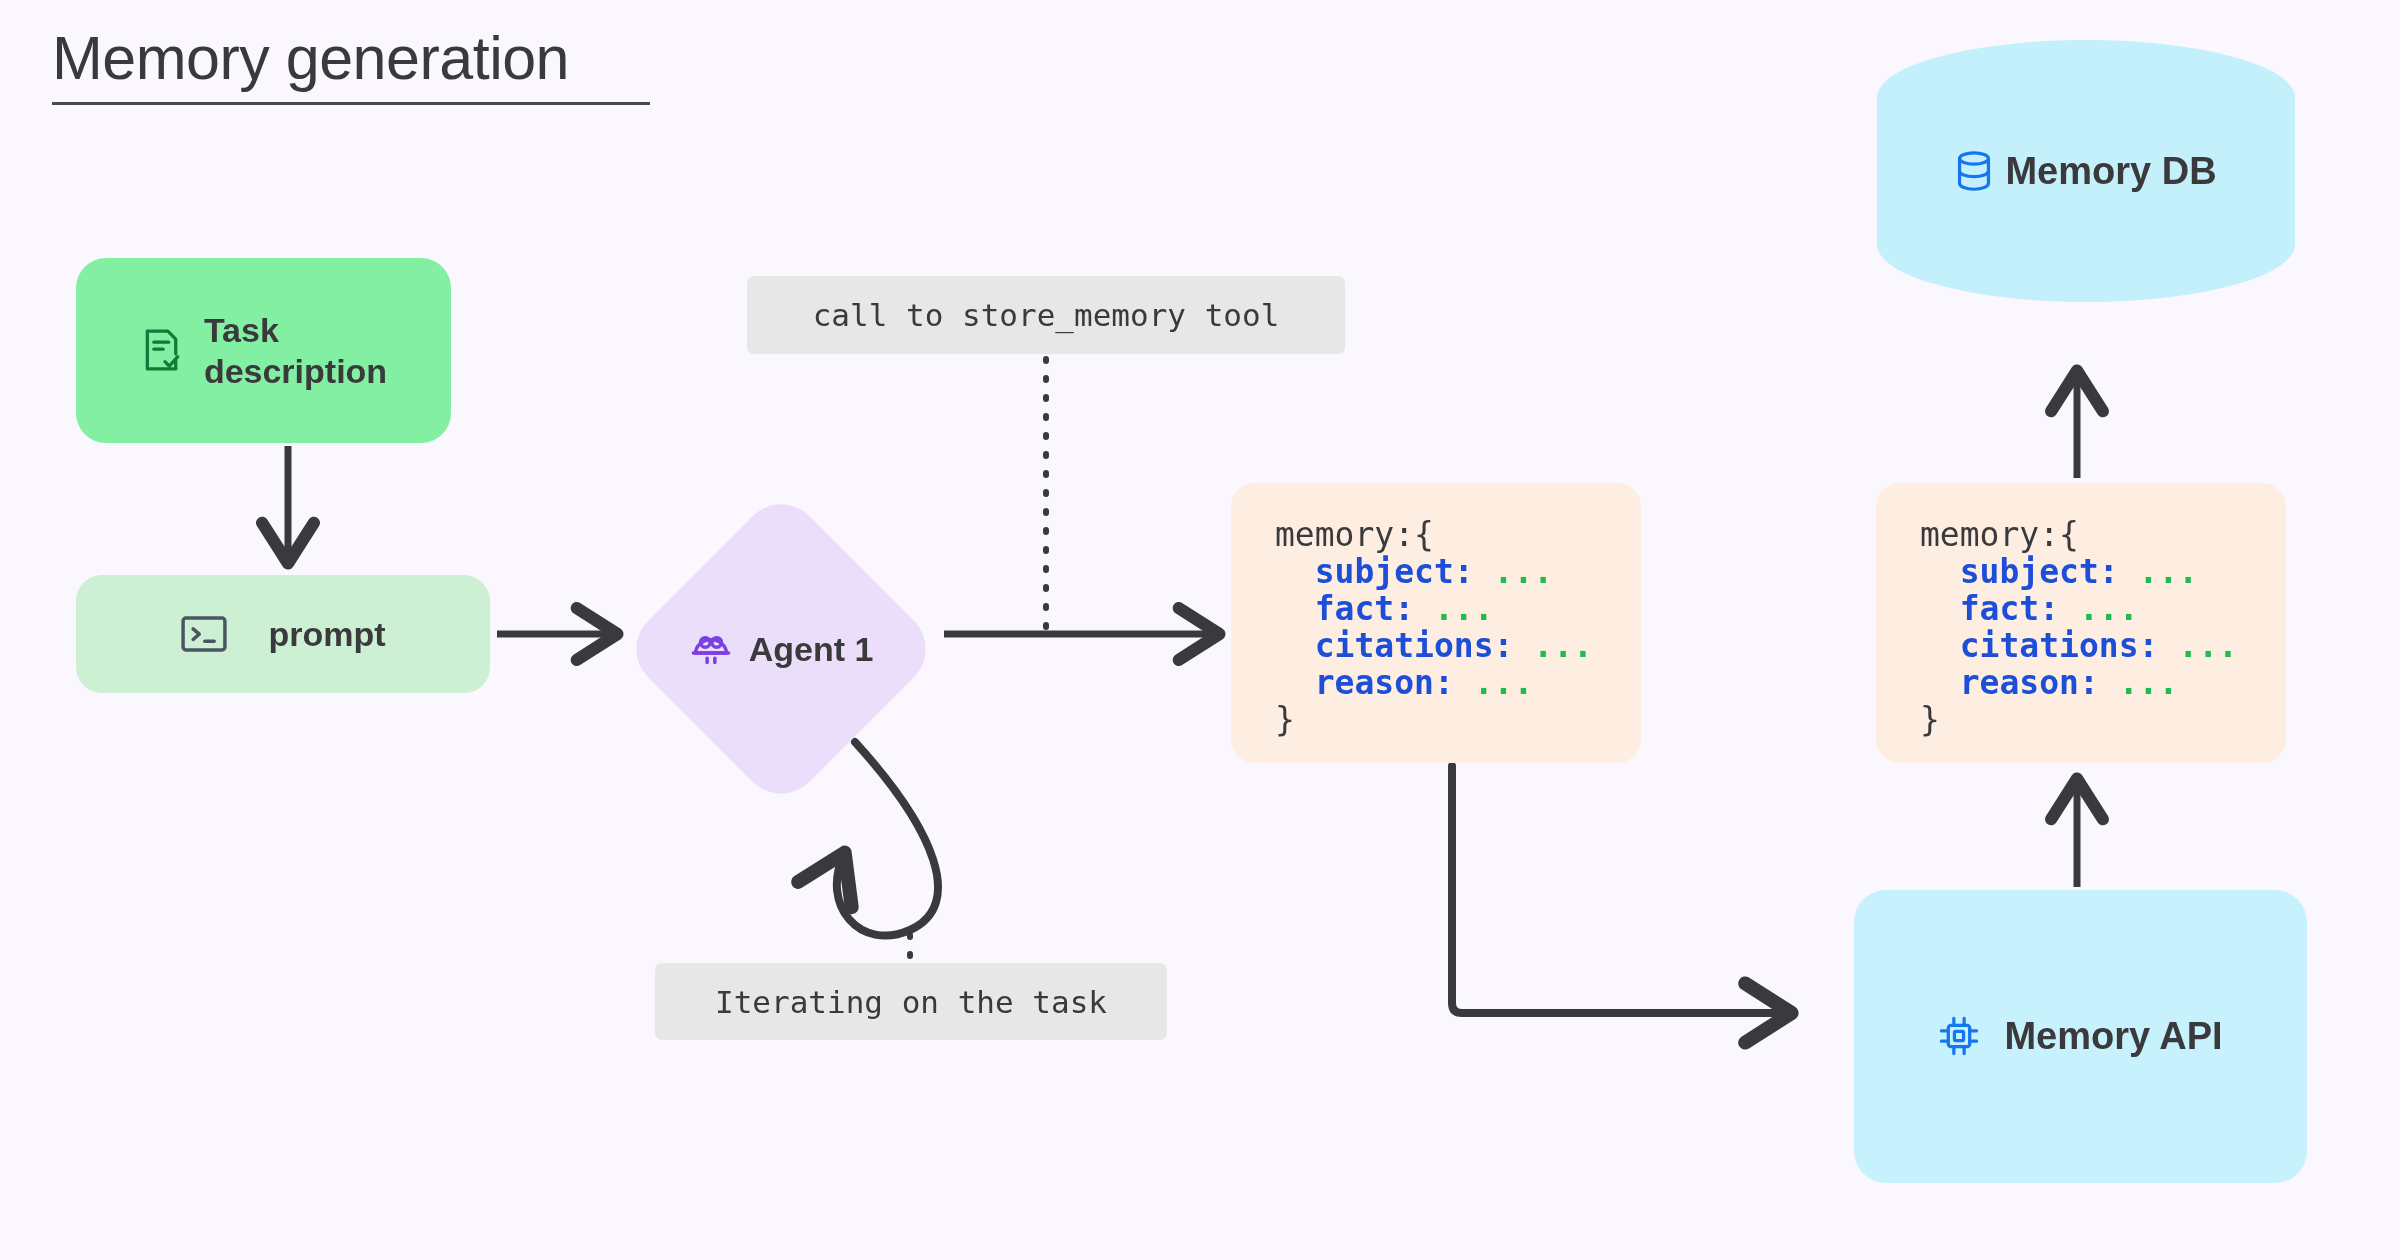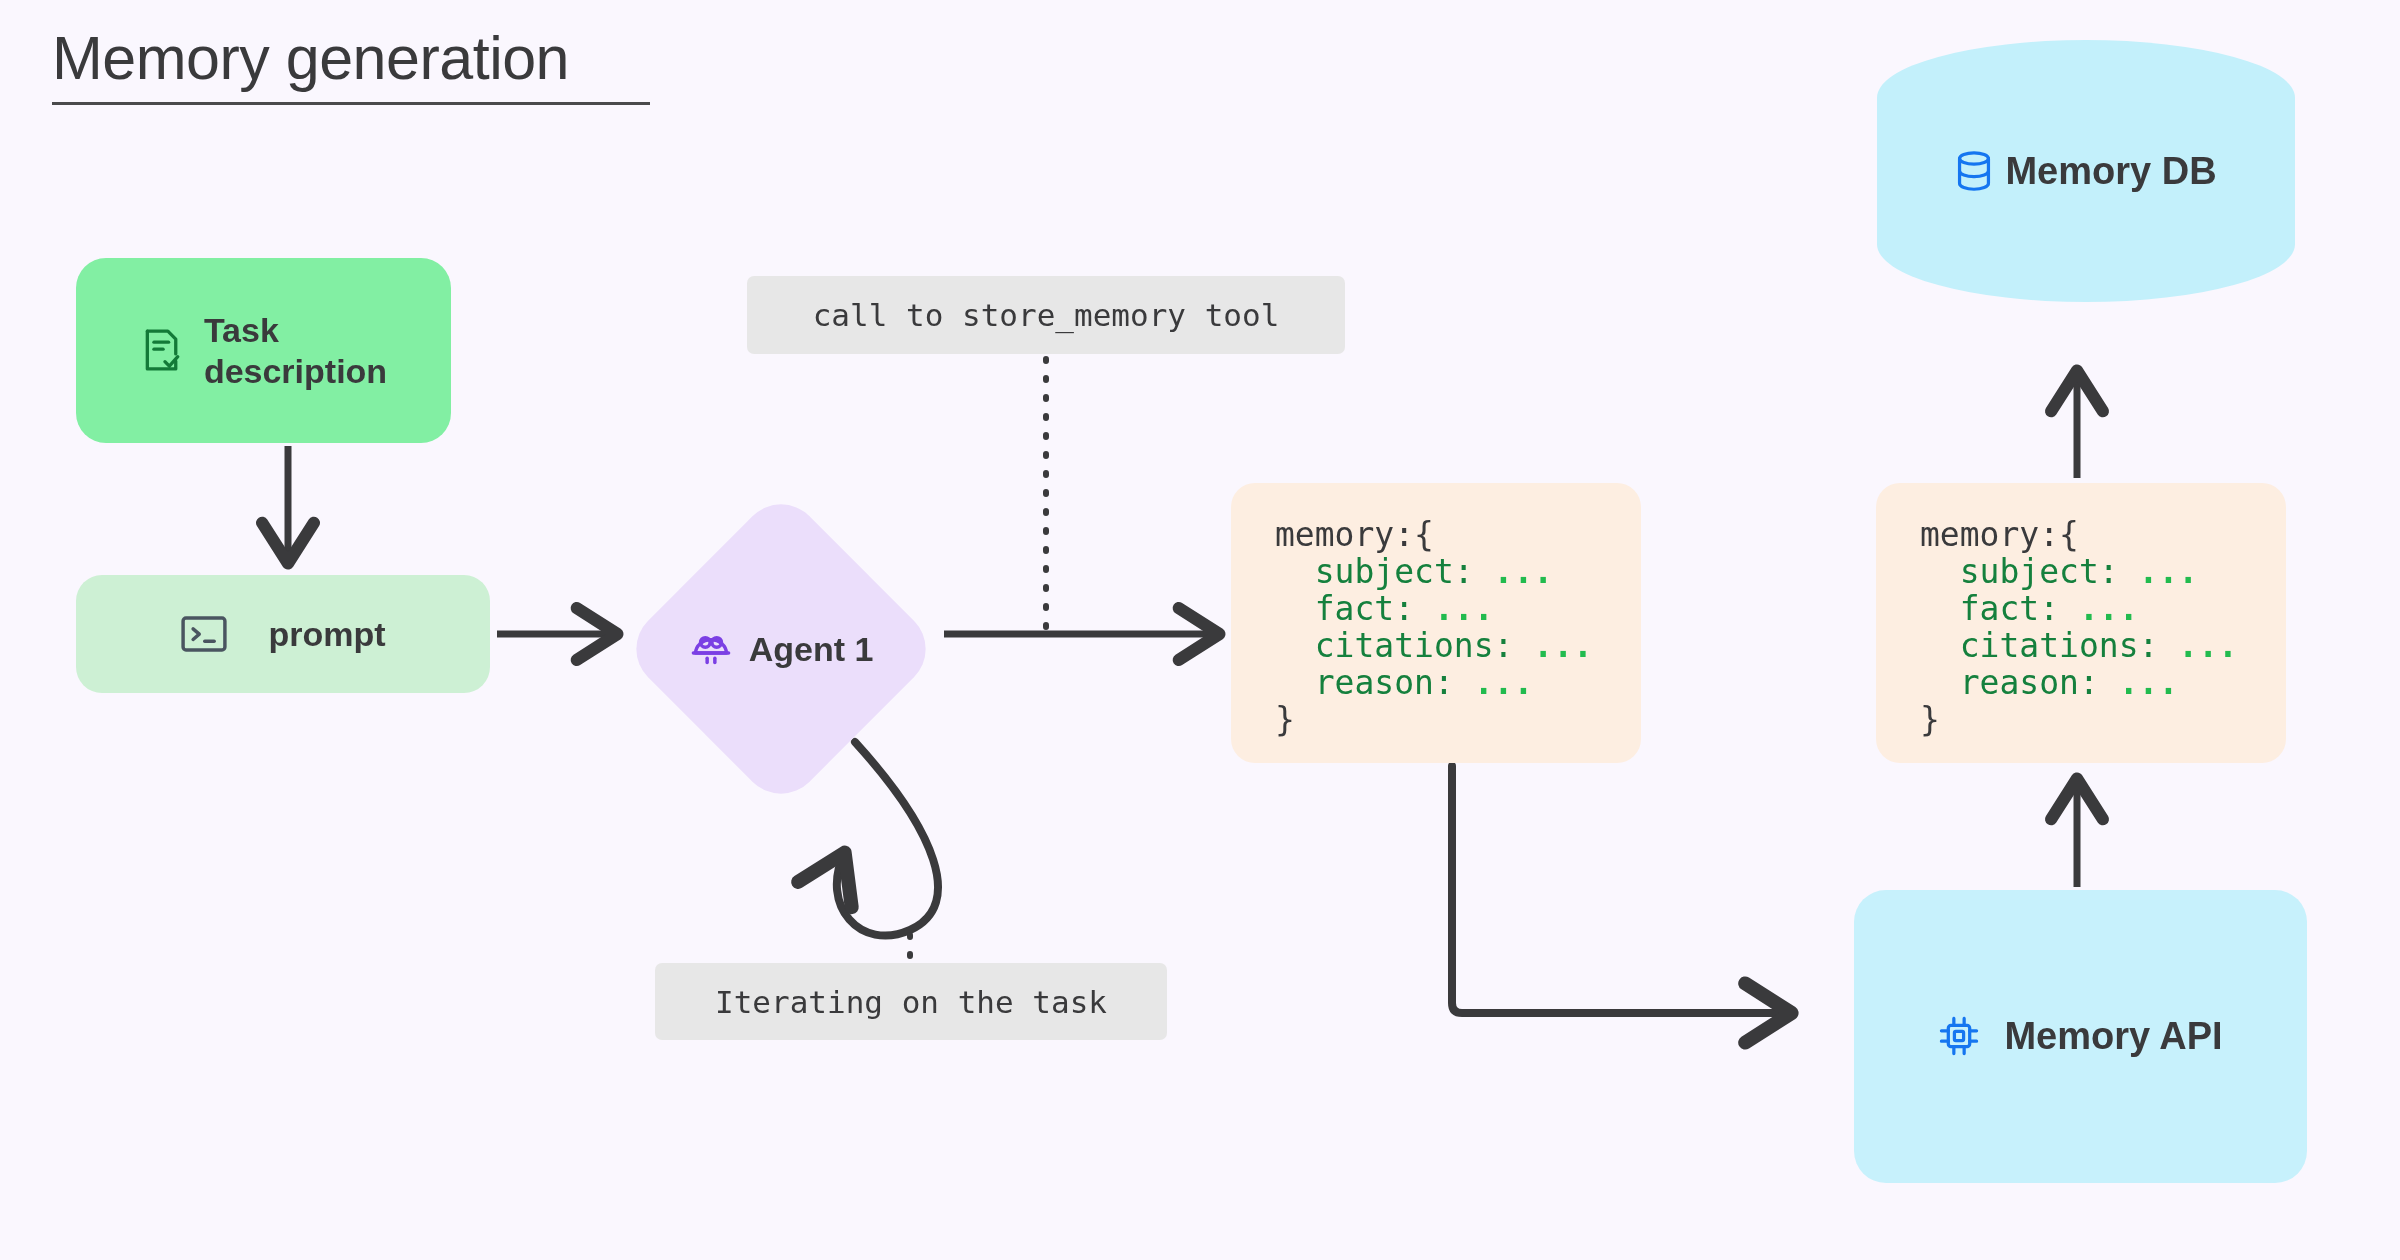--- a/index.html
+++ b/index.html
@@ -112,21 +112,21 @@
   #mem-card-2 { left: 1876px; top: 483px; width: 410px; height: 280px; }
   .mem-code {
     font-family: "DejaVu Sans Mono", "Liberation Mono", monospace;
     font-size: 33px;
     line-height: 37px;
     color: #3A3A3C;
     padding: 33px 0 0 44px;
     white-space: pre;
     font-weight: 400;
   }
-  .mem-key { color: #15803d; font-weight: 400; }
+  .mem-key { color: #1d4ed8; font-weight: 700; }
   .mem-val { color: #22BB4E; font-weight: 700; }
 
   
   #node-db {
     left: 1877px; top: 40px;
     width: 418px; height: 262px;
     background: #C3F0FB;
     border-radius: 50% / 22%;
   }
   #node-db .node-inner { gap: 12px; }

